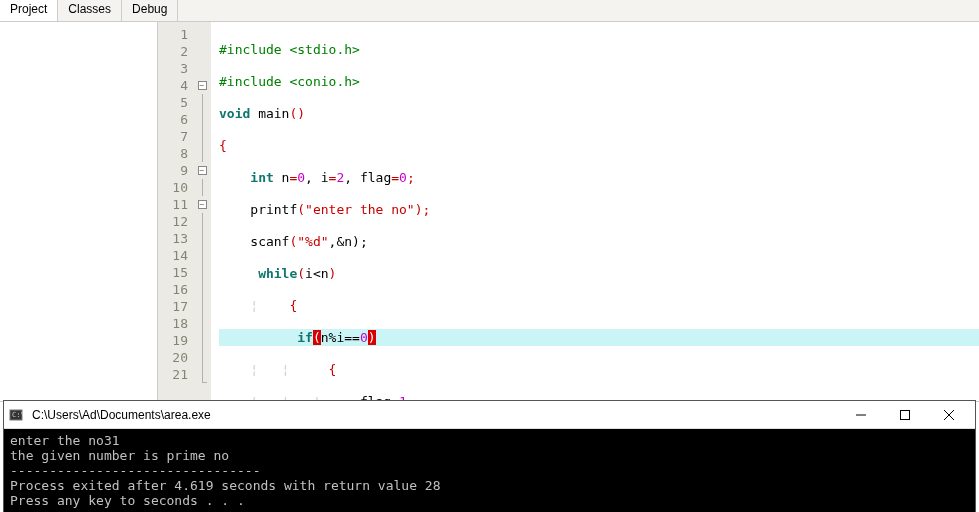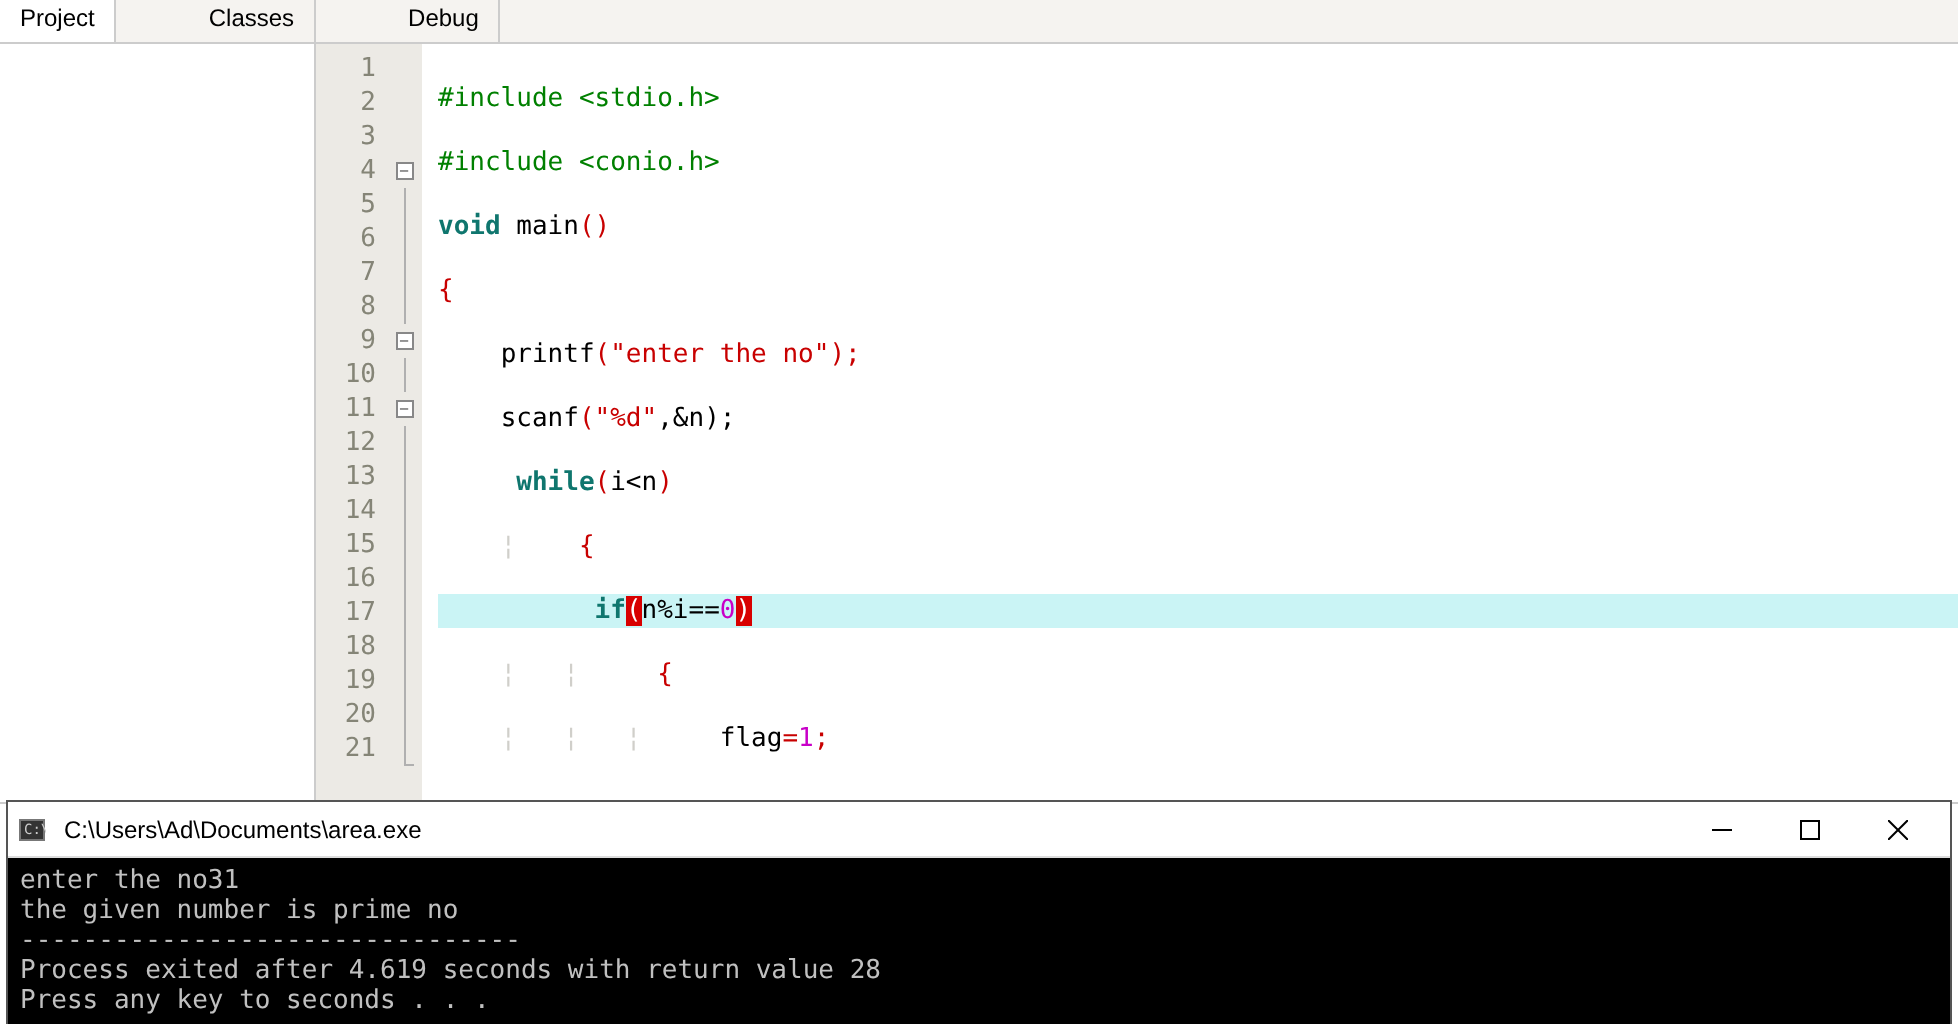--- a/index.html
+++ b/index.html
@@ -1,17 +1,17 @@
 <!DOCTYPE html>
 <html><head>
 <meta charset="utf-8">
 <style>
 * { margin: 0; padding: 0; box-sizing: border-box; }
 body { font-family: "Segoe UI", Tahoma, sans-serif; font-size: 13px; background: #fff; width: 979px; height: 512px; overflow: hidden; }
-.tabs { display: flex; background: #f5f3f0; border-bottom: 1px solid #ccc; height: 22px; gap: 36px; }
+.tabs { display: flex; background: #f5f3f0; border-bottom: 1px solid #ccc; height: 22px; }
 .tab { padding: 2px 10px; border-right: 1px solid #ccc; cursor: pointer; background: #f5f3f0; font-size: 12px; }
 .tab.active { background: #fff; }
 .tab.file { margin-left: 30px; background: #fff; border-bottom: 2px solid #fff; margin-top: 40px; }
 .editor-area { display: flex; height: 380px; border-bottom: 1px solid #ccc; }
 .sidebar { width: 158px; background: #fff; border-right: 1px solid #ccc; }
 .code-wrap { flex: 1; display: flex; font-family: Consolas, monospace; font-size: 13px; background: #fff; overflow: hidden; }
 .gutter { background: #eceae5; text-align: right; color: #858577; padding: 4px 5px 4px 10px; user-select: none; min-width: 35px; }
 .gutter div { height: 17px; line-height: 17px; }
 .fold { width: 18px; background: #eceae5; padding-top: 4px; }
 .fold div { height: 17px; display: flex; align-items: center; justify-content: center; }
@@ -128,20 +128,21 @@
         </div>
       <div>
           <div class="fold-end"></div>
         </div>
     </div>
     <div class="code">
 <div class="line"><span class="pp">#include &lt;stdio.h&gt;</span></div>
 <div class="line"><span class="pp">#include &lt;conio.h&gt;</span></div>
 <div class="line"><span class="kw">void</span><span> main</span><span class="op">()</span></div>
 <div class="line"><span class="op">{</span></div>
+<div class="line">    <span class="kw">int</span><span> n</span><span class="op">=</span><span class="num">0</span><span>, i</span><span class="op">=</span><span class="num">2</span><span>, flag</span><span class="op">=</span><span class="num">0</span><span class="op">;</span></div>
 <div class="line">    <span>printf</span><span class="op">(</span><span class="str">"enter the no"</span><span class="op">);</span></div>
 <div class="line">    <span>scanf</span><span class="op">(</span><span class="str">"%d"</span><span>,&amp;n);</span></div>
 <div class="line">     <span class="kw">while</span><span class="op">(</span><span>i&lt;n</span><span class="op">)</span></div>
 <div class="line"><span class="guides">    ¦   </span> <span class="op">{</span></div>
 <div class="line hl"><span>          </span><span class="kw">if</span><span class="brace-match">(</span><span>n%i==</span><span class="num">0</span><span class="brace-match">)</span></div>
 <div class="line"><span class="guides">    ¦   ¦   </span>  <span class="op">{</span></div>
 <div class="line"><span class="guides">    ¦   ¦   ¦   </span>  <span>flag</span><span class="op">=</span><span class="num">1</span><span class="op">;</span></div>
 
 
 

